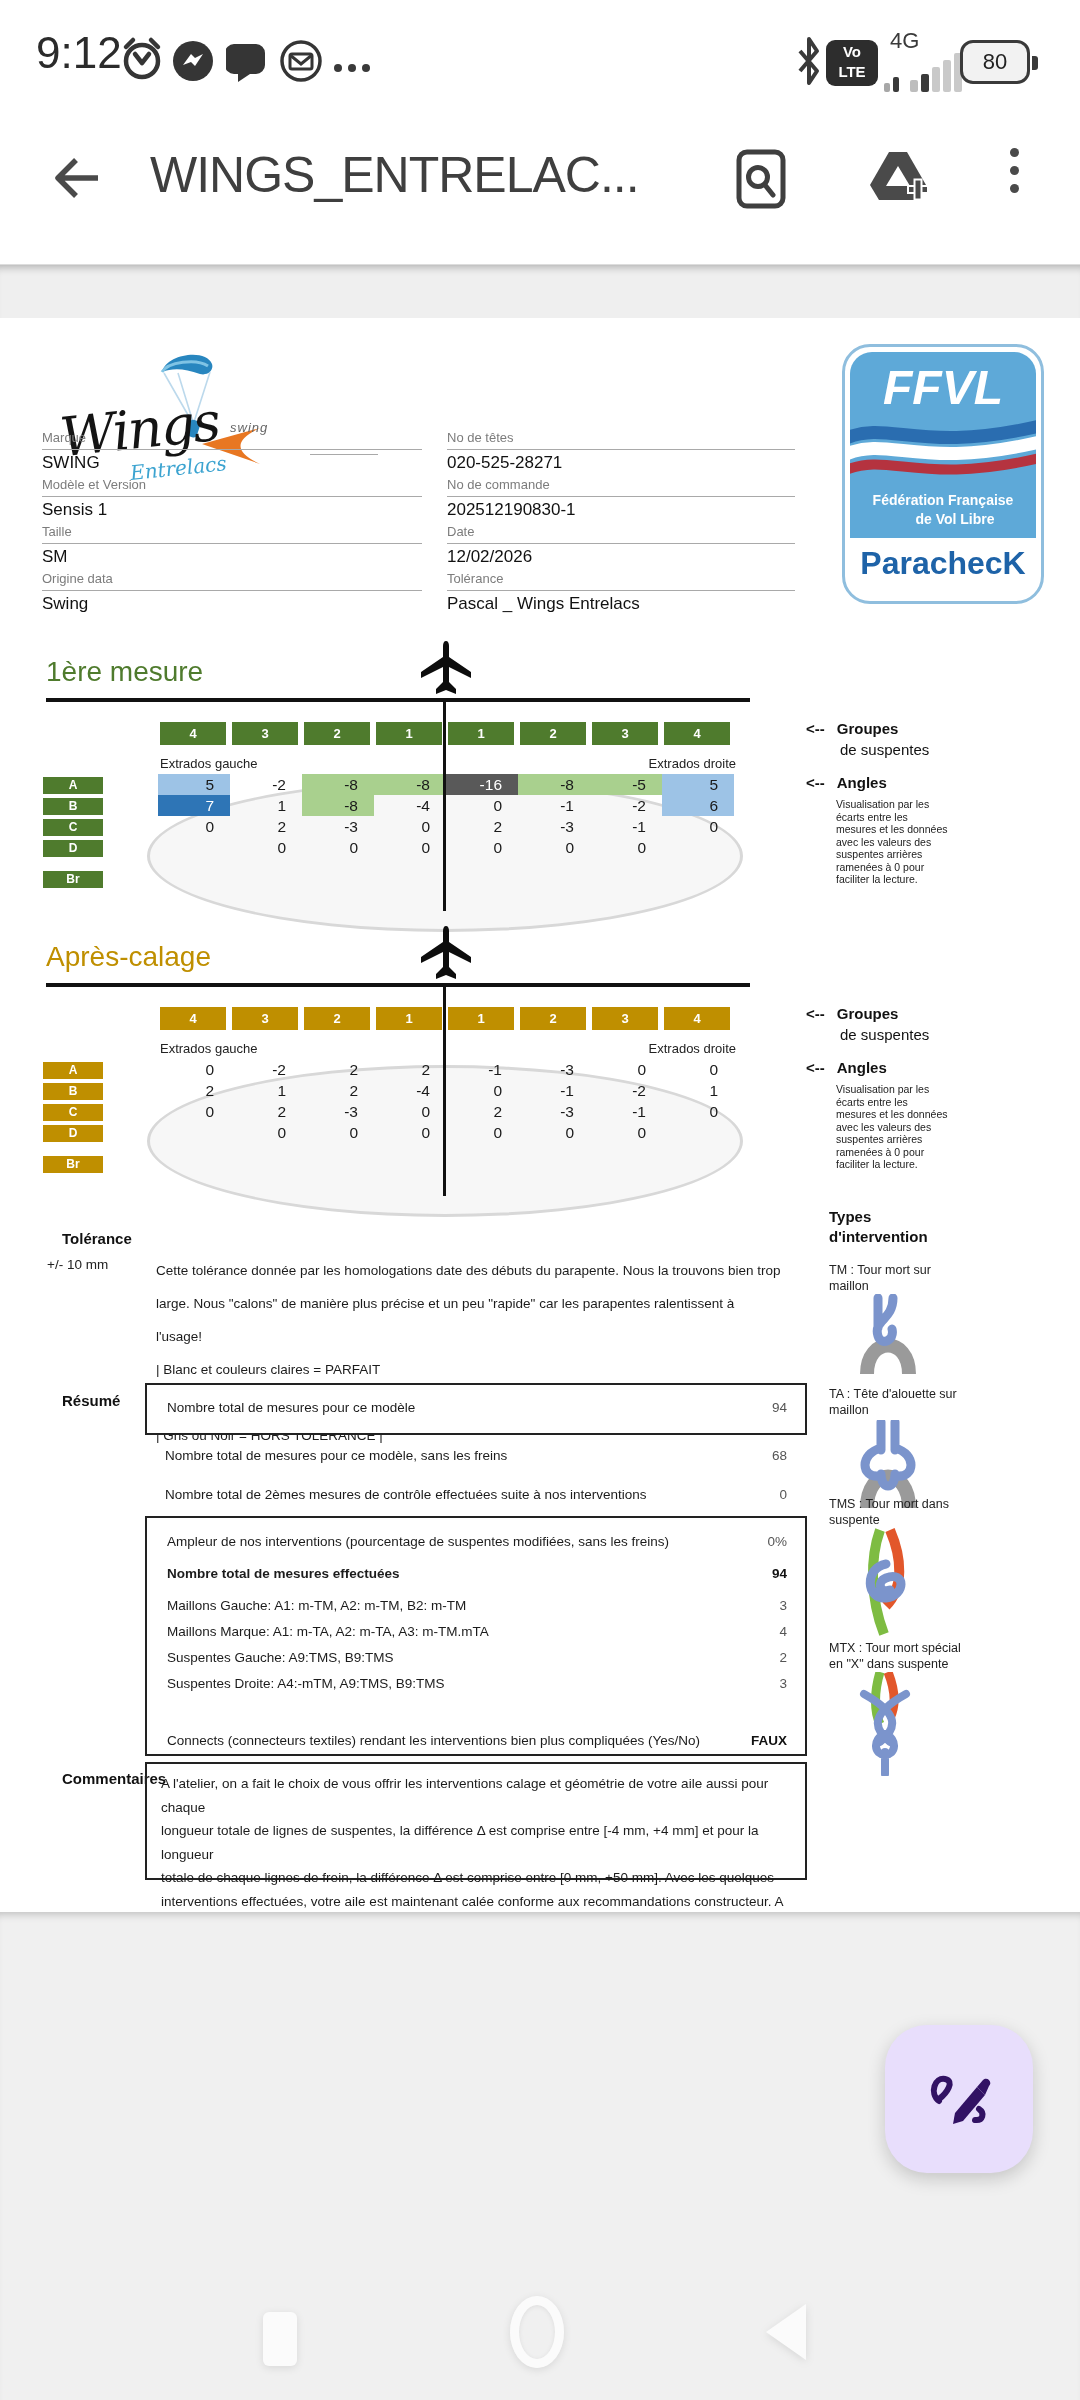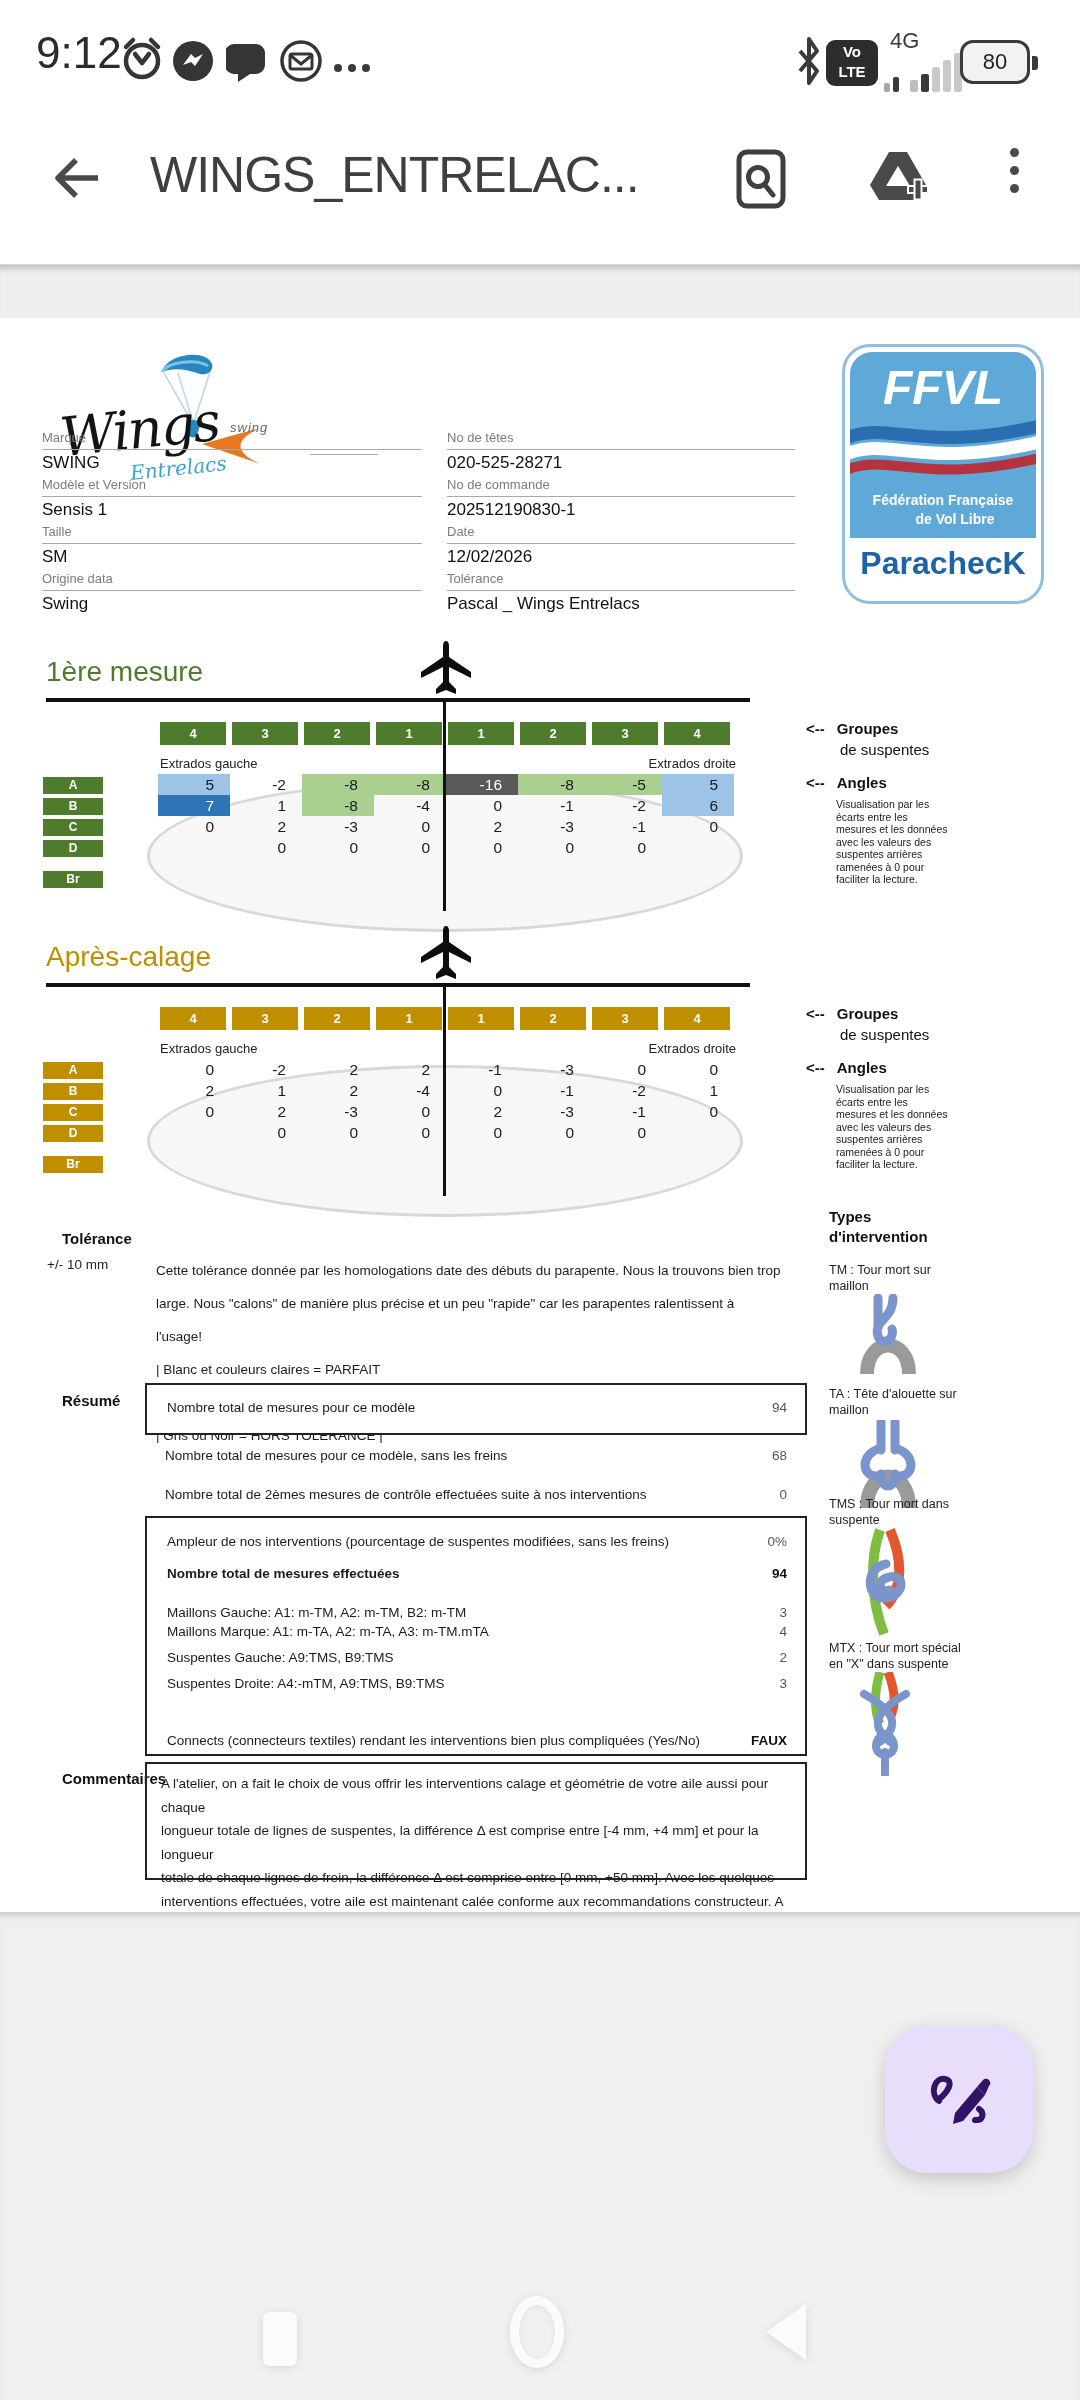--- a/index.html
+++ b/index.html
@@ -362,21 +362,21 @@
   <div class="rbox" id="resume-box1" style="top:1383px;height:52px">
       <div class="rrow inbox" style="top: 15px;"><span>Nombre total de mesures pour ce modèle</span><span class="rval">94</span></div>
     </div>
   <div id="resume-loose">
       <div class="rrow" style="position: absolute; top: 1448px;"><span>Nombre total de mesures pour ce modèle, sans les freins</span><span class="rval">68</span></div>
       <div class="rrow" style="position: absolute; top: 1487px;"><span>Nombre total de 2èmes mesures de contrôle effectuées suite à nos interventions</span><span class="rval">0</span></div>
     </div>
   <div class="rbox" id="resume-box2" style="top:1516px;height:240px">
       <div class="rrow inbox" style="top: 16px;"><span>Ampleur de nos interventions (pourcentage de suspentes modifiées, sans les freins)</span><span class="rval">0%</span></div>
       <div class="rrow inbox b" style="top: 48px;"><span>Nombre total de mesures effectuées</span><span class="rval">94</span></div>
-      <div class="rrow inbox" style="top: 80px; margin-top: 7px;"><span>Maillons Gauche:  A1: m-TM, A2: m-TM, B2: m-TM</span><span class="rval">3</span></div>
+      <div class="rrow inbox" style="top: 80px;"><span>Maillons Gauche:  A1: m-TM, A2: m-TM, B2: m-TM</span><span class="rval">3</span></div>
       <div class="rrow inbox" style="top: 106px;"><span>Maillons Marque:  A1: m-TA, A2: m-TA, A3: m-TM.mTA</span><span class="rval">4</span></div>
       <div class="rrow inbox" style="top: 132px;"><span>Suspentes Gauche:  A9:TMS, B9:TMS</span><span class="rval">2</span></div>
       <div class="rrow inbox" style="top: 158px;"><span>Suspentes Droite:  A4:-mTM, A9:TMS, B9:TMS</span><span class="rval">3</span></div>
       <div class="rrow inbox" style="top: 215px;"><span>Connects (connecteurs textiles) rendant les interventions bien plus compliquées (Yes/No)</span><span class="rval vb">FAUX</span></div>
     </div>
 
   <div class="blk-label" style="top:1770px">Commentaires</div>
   <div id="comment-box" style="top:1762px">A l'atelier, on a fait le choix de vous offrir les interventions calage et géométrie de votre aile aussi pour chaque<br>longueur totale de lignes de suspentes, la différence Δ est comprise entre [-4 mm, +4 mm] et pour la longueur<br>totale de chaque lignes de frein, la différence Δ est comprise entre [0 mm, +50 mm]. Avec les quelques<br>interventions effectuées, votre aile est maintenant calée conforme aux recommandations constructeur. A bientôt et<br>profitez encore longtemps de votre matériel sur de longs et jolis vols.<br>Pascal_Wings Entrelacs</div>
 
   <div class="iv-title" style="top:1208px">Types</div>

